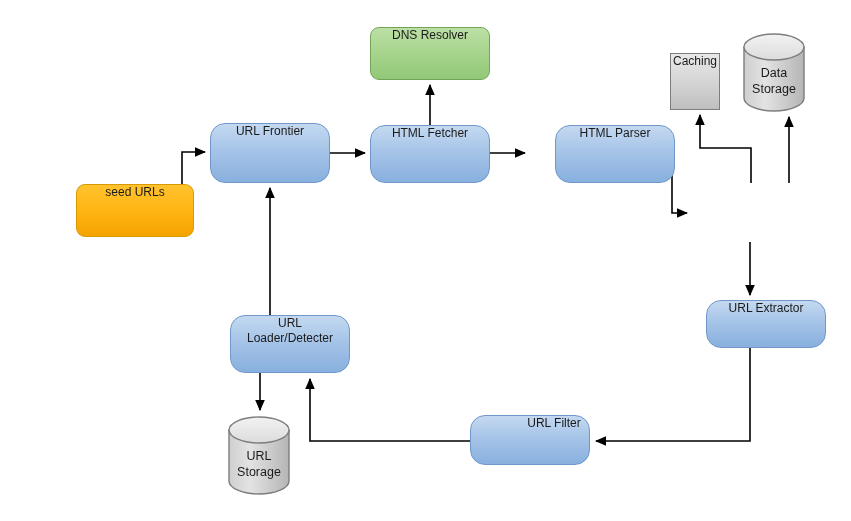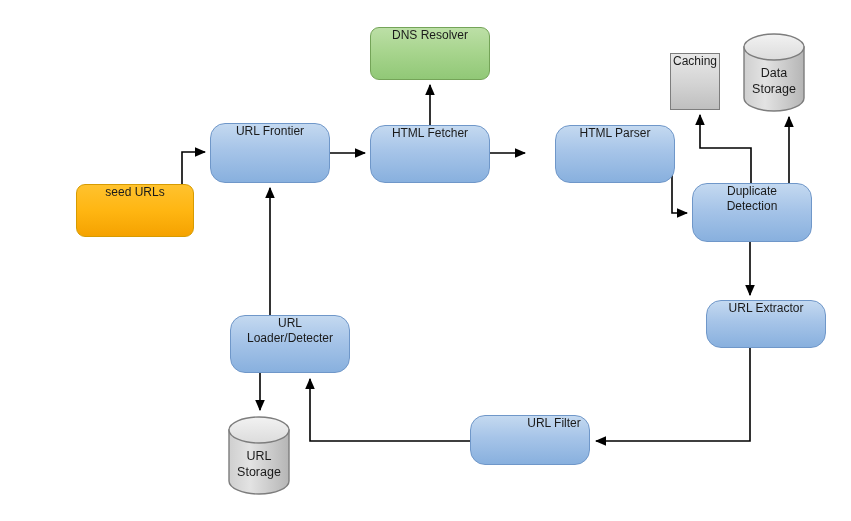--- a/index.html
+++ b/index.html
@@ -150,24 +150,20 @@
           <stop offset="100%" stop-color="#dcdcdc"></stop>
         </linearGradient>
       </defs>
       <path d="M 1 14 L 1 65 A 30 13 0 0 0 61 65 L 61 14 Z" fill="url(#cylBody1)" stroke="#7d7d7d" stroke-width="1.4"></path>
       <ellipse cx="31" cy="14" rx="30" ry="13" fill="url(#cylTop1)" stroke="#7d7d7d" stroke-width="1.4"></ellipse>
     </svg>
     <span class="cyl-label lbl-2" style="top:33px;">Data
 Storage</span>
   </div>
 
-  <div class="node node-process" style="left:692px; top:183px; width:120px; height:59px;">
-    <span class="lbl-2">Duplicate
-Detection</span>
-  </div>
 
   <div class="node node-process" style="left:690px; top:300px; width:120px; height:48px;margin-left:16px;">
     <span class="lbl-2">URL Extractor</span>
   </div>
 
   <div class="node node-process" style="left:470px; top:415px; width:120px; height:50px;padding-left:48px;">
     <span class="lbl-2">URL Filter</span>
   </div>
 
   <div class="node node-process" style="left:230px; top:315px; width:120px; height:58px;">

